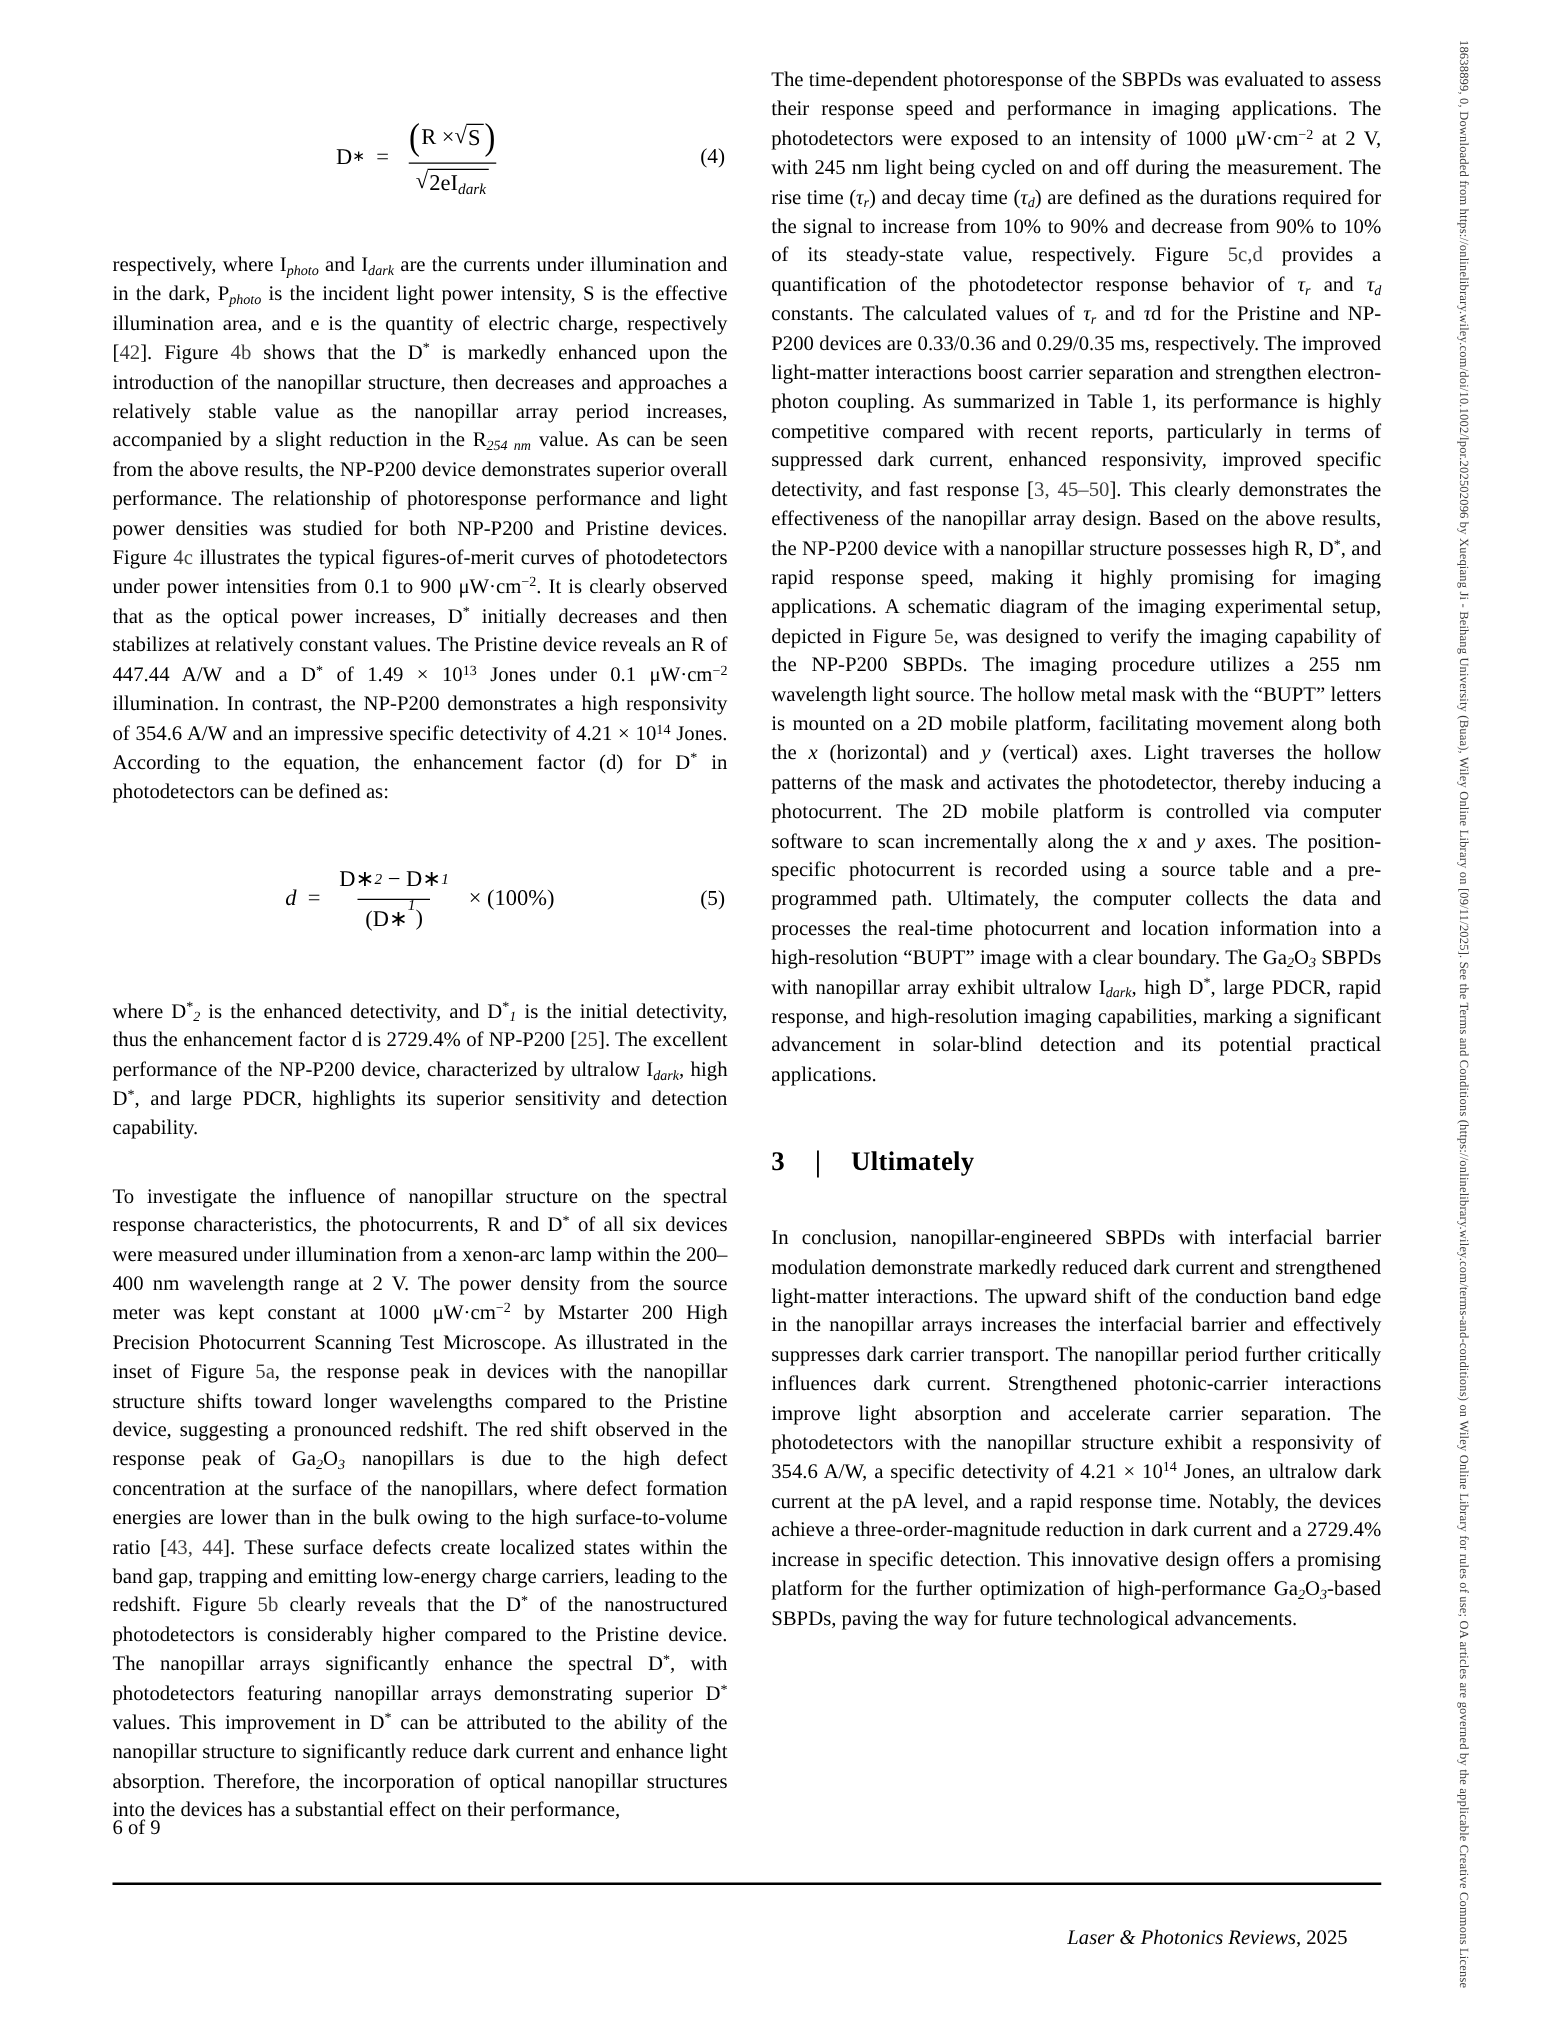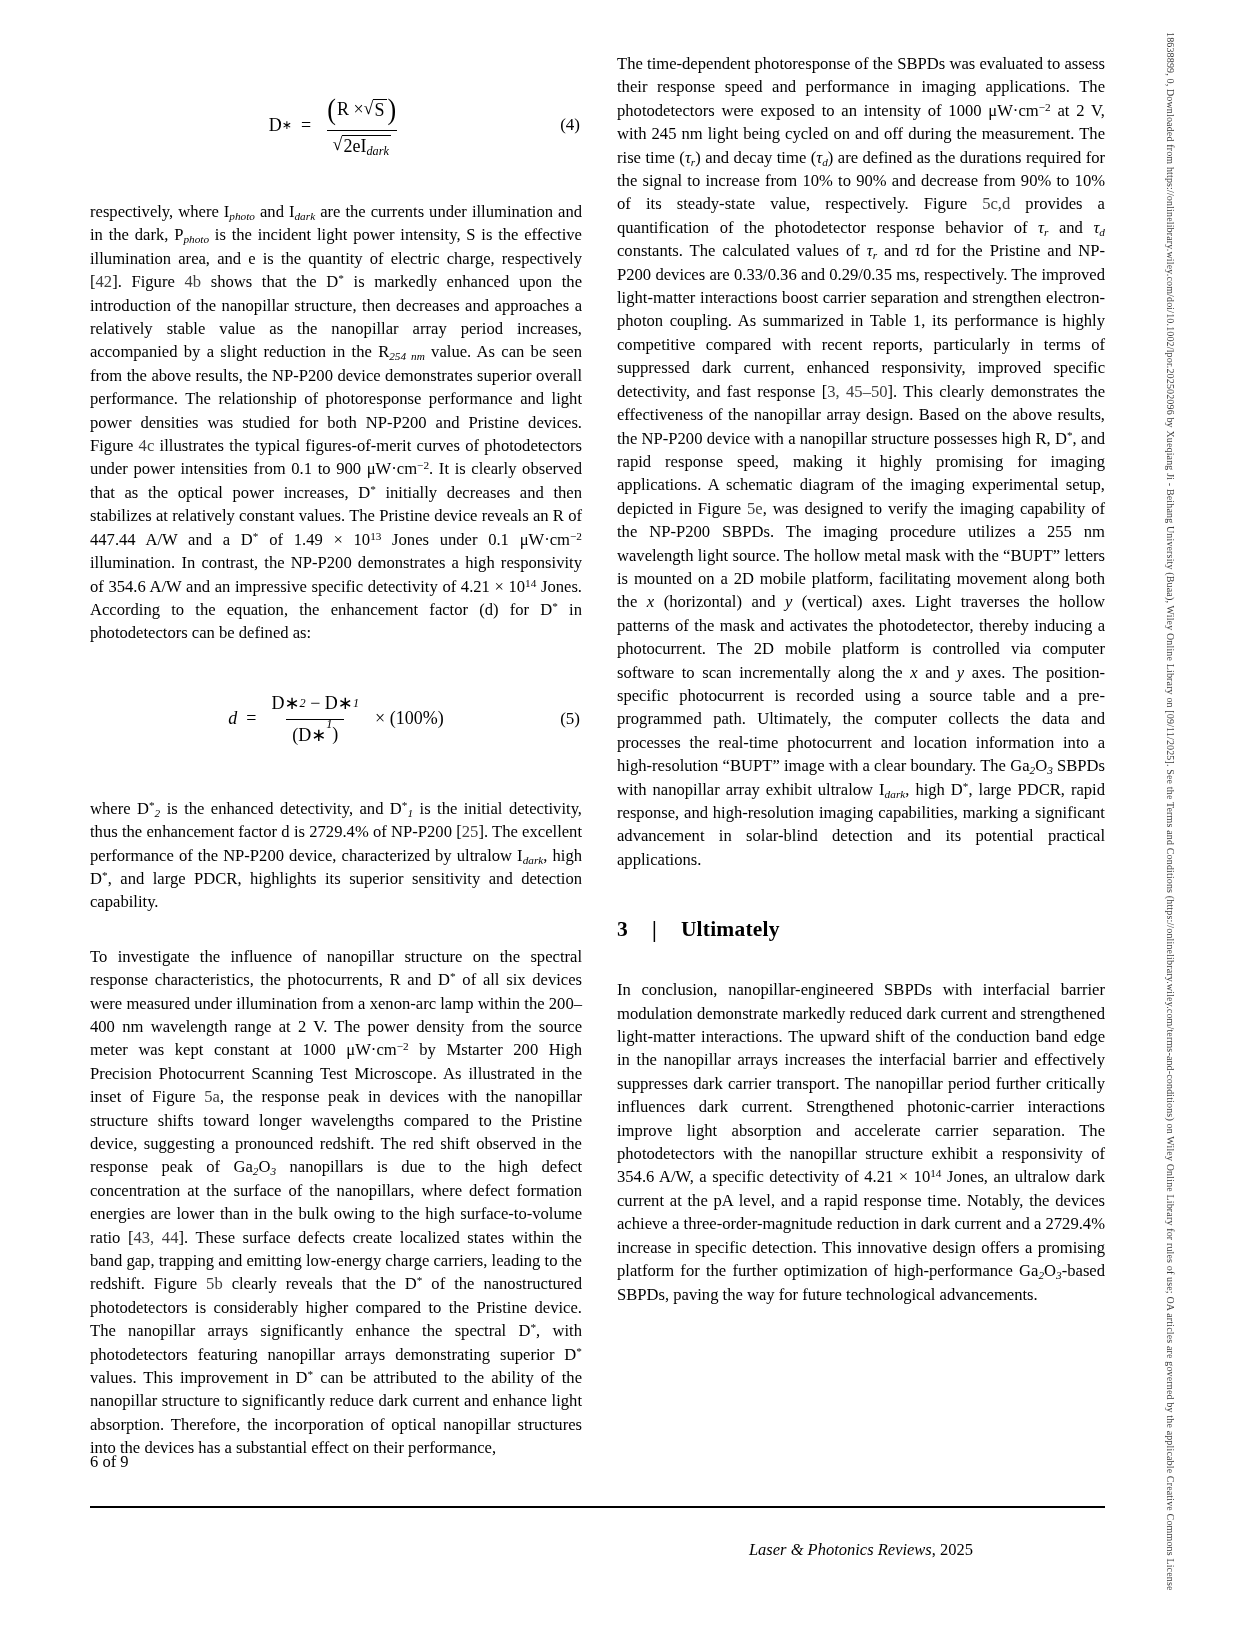--- a/index.html
+++ b/index.html
@@ -30,21 +30,21 @@
   .eq-num{position:absolute;right:2px;top:50%;transform:translateY(-50%);font-size:17px;}
   .eq5-times{margin-left:10px;}
   
   .section-heading{display:flex;align-items:baseline;font-weight:bold;
     font-size:21.5px;margin:46px 0 36px 0;letter-spacing:0.2px;}
   .section-heading .h-num{margin-right:24px;}
   .section-heading .h-bar{margin-right:24px;font-weight:bold;transform:scaleY(1.1);display:inline-block;}
   
   .footer-rule{position:absolute;left:90px;top:1506px;width:1015px;border-top:2.2px solid #000;height:0;}
   .footer-left{position:absolute;left:90px;top:1452px;font-size:16.5px;}
-  .footer-right{position:absolute;left:617px;top:1540px;width:488px;text-align:center;font-size:16.5px;}
+  .footer-right{position:absolute;left:590px;top:1540px;width:488px;text-align:right;font-size:16.5px;}
   .footer-right .jname{font-style:italic;}
   
   .sidebar-text{
     position:absolute;left:1176px;top:32px;transform-origin:0 0;transform:rotate(90deg);
     font-size:10px;white-space:nowrap;color:#3a3a3a;letter-spacing:0.15px;width:1580px;
   }
 </style>
 </head>
 <body>
 

